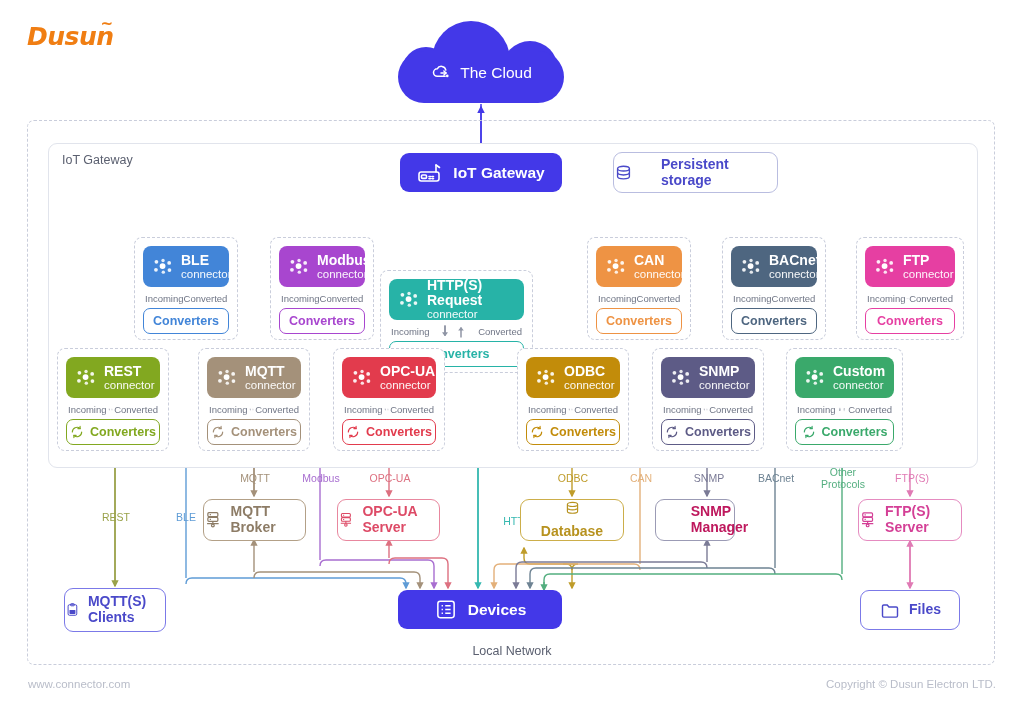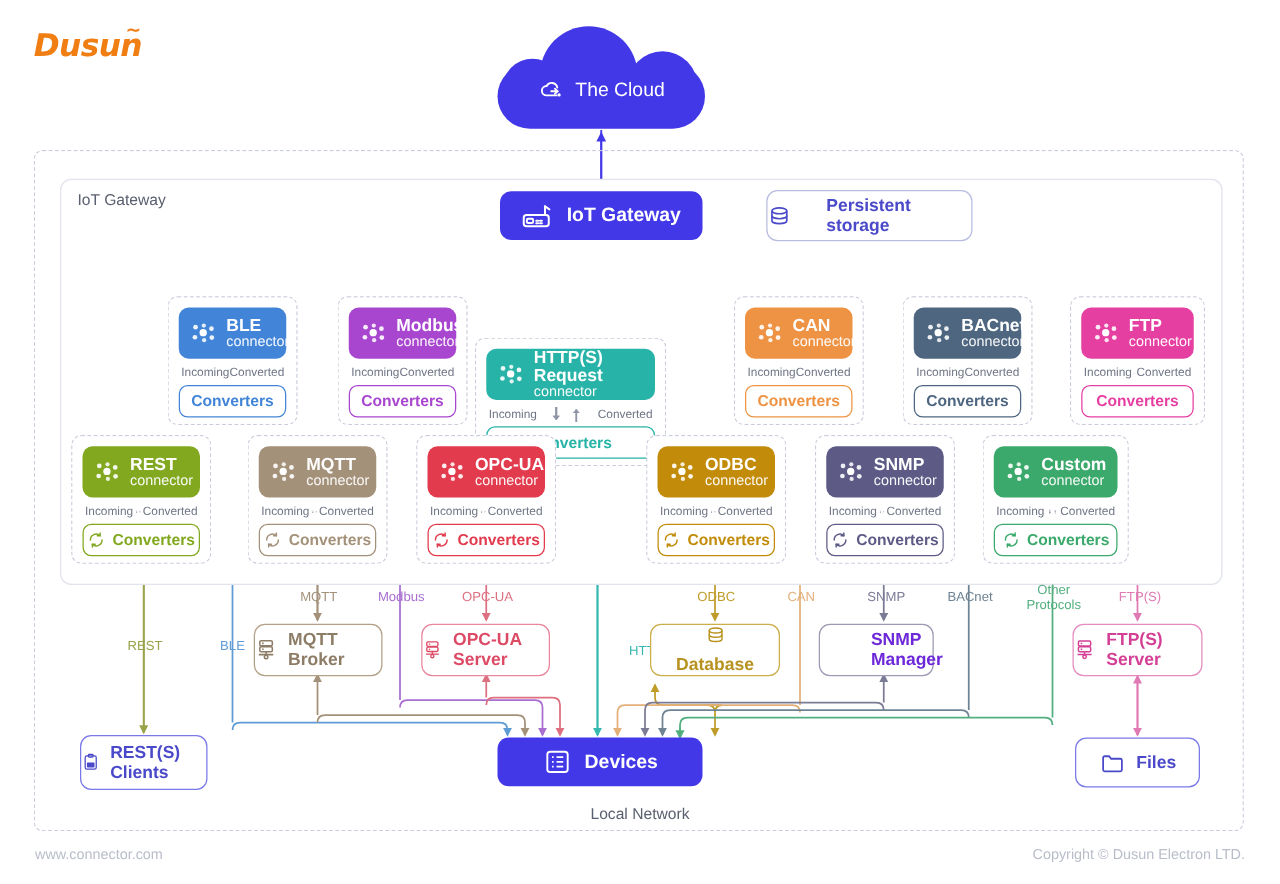--- a/index.html
+++ b/index.html
@@ -43,21 +43,21 @@
   
   .node-out{border:1.2px solid;border-radius:9px;display:flex;align-items:center;
             justify-content:center;gap:8px;box-sizing:border-box;background:#fff;
             font-size:14px;font-weight:600;line-height:1.12;}
   #pstore{left:613px;top:152px;width:165px;height:41px;border-color:#b9bde0;color:#4a49c9;gap:28px;}
   #http-clients{left:64px;top:588px;width:102px;height:44px;border-color:#7b79e8;color:#4a49c9;}
   #files-node{left:860px;top:590px;width:100px;height:40px;border-color:#7b79e8;color:#4a49c9;}
   #mqtt-broker{left:203px;top:499px;width:103px;height:42px;border-color:#b3a087;color:#8d7c66;}
   #opcua-server{left:337px;top:499px;width:103px;height:42px;border-color:#e8879e;color:#dd4a66;}
   #database{left:520px;top:499px;width:104px;height:42px;border-color:#ccae4a;color:#b7921f;flex-direction:column;}
-  #snmp-mgr{left:655px;top:499px;width:92px;height:42px;border-color:#9b9bb5;color:#6d28d9;padding-left:41px;}
+  #snmp-mgr{left:655px;top:499px;width:80px;height:42px;border-color:#9b9bb5;color:#be185d;padding-left:41px;}
   #ftp-server{left:858px;top:499px;width:104px;height:42px;border-color:#e58bc0;color:#d43f96;}
 
   
   .cgroup{position:absolute;border:1.2px dashed #c9cddb;border-radius:8px;
           box-sizing:border-box;background:#fff;}
   .chead{position:absolute;left:8px;top:8px;right:8px;height:41px;border-radius:8px;
          display:flex;align-items:center;gap:7px;padding-left:10px;box-sizing:border-box;color:#fff;}
   .chead .ct{line-height:1.08;}
   .chead .c1{font-size:14px;font-weight:700;}
   .chead .c2{font-size:11.5px;font-weight:400;opacity:.95;}
@@ -714,21 +714,21 @@
     </svg>
     <span>FTP(S) Server</span>
   </div>
 
   <div class="abs node-out" id="http-clients">
     <svg width="21" height="22" viewBox="0 0 24 24" fill="none" stroke="#4a49c9" stroke-width="1.6">
       <rect x="5" y="3.5" width="14" height="17" rx="2.2"></rect>
       <rect x="9" y="1.8" width="6" height="3.4" rx="1.1"></rect>
       <rect x="7.2" y="12" width="9.6" height="6.4" rx="1" fill="#4a49c9" stroke="none"></rect>
     </svg>
-    <span>REST(S) Clients</span>
+    <span>MQTT(S) Clients</span>
   </div>
 
   <div class="abs node-out" id="files-node">
     <svg width="22" height="20" viewBox="0 0 24 24" fill="none" stroke="#4a49c9" stroke-width="1.7">
       <path d="M3 19V7.5a1.5 1.5 0 0 1 1.5-1.5h4.2l2 2.4h8.8A1.5 1.5 0 0 1 21 9.9V19a1.5 1.5 0 0 1-1.5 1.5h-15A1.5 1.5 0 0 1 3 19z"></path>
     </svg>
     <span>Files</span>
   </div>
 
   <div class="abs node-solid" id="devices-node">

